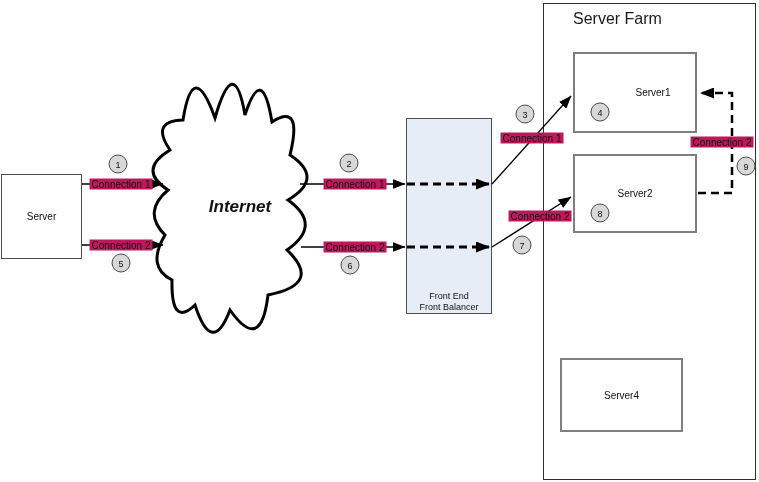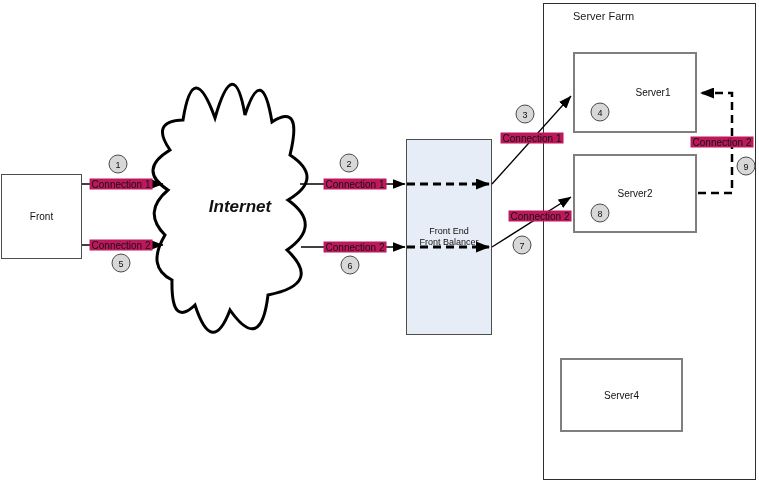--- a/index.html
+++ b/index.html
@@ -2,25 +2,25 @@
 <html style="--lb-fill: #e7edf7; --circle-fill: #d8d8d8; --line-color: #000000; --server-border: #7f7f7f;"><head>
 <meta charset="utf-8">
 <style>
   html,body{margin:0;padding:0;background:#fff;}
   .canvas{
     position:relative;width:759px;height:482px;background:#fff;overflow:hidden;
     font-family:"Liberation Sans",sans-serif;color:#111;
   }
   .box{position:absolute;box-sizing:border-box;background:#fff;}
   .farm-box{left:543px;top:3px;width:213px;height:477px;border:1px solid #2e2e2e;background:transparent;}
-  .farm-title{position:absolute;left:573px;top:10px;font-size:11px;color:#1a1a1a;white-space:nowrap;}
+  .farm-title{position:absolute;left:573px;top:10px;font-size:16px;color:#1a1a1a;white-space:nowrap;}
   .client-box{left:1px;top:174px;width:81px;height:85px;border:1px solid #4d4d4d;
     display:flex;align-items:center;justify-content:center;font-size:10px;}
   .lb-box{left:406px;top:118px;width:86px;height:196px;border:1px solid #4d4d4d;background:var(--lb-fill,#e7edf7);
-    display:flex;flex-direction:column;align-items:center;justify-content:center;font-size:9px;line-height:11px;text-align:center;margin-top:21px;}
+    display:flex;flex-direction:column;align-items:center;justify-content:flex-end;font-size:9px;line-height:11px;text-align:center;}
   .server-box{border:2px solid var(--server-border,#7f7f7f);display:flex;align-items:center;justify-content:center;font-size:10px;}
   .srv1{left:573px;top:52px;width:124px;height:81px;padding-left:36px;}
   .srv2{left:573px;top:154px;width:124px;height:79px;}
   .srv3{left:574px;top:257px;width:123px;height:81px;}
   .srv4{left:560px;top:358px;width:123px;height:74px;text-align:center;}
   .svg-layer{position:absolute;left:0;top:0;z-index:2;}
   .ln{stroke:var(--line-color,#000);}
   .ah-fill{fill:var(--line-color,#000);}
   .cloud{fill:#fff;stroke:var(--line-color,#000);stroke-width:3px;}
   .internet-label{position:absolute;left:240px;top:207px;transform:translate(-50%,-50%);
@@ -36,21 +36,21 @@
 </head>
 <body>
 
 <div class="canvas">
 
   <div class="nodes">
     <div class="box farm-box"></div>
     <div class="farm-title">Server Farm</div>
 
     <div class="box client-box">
-      <span>Front</span>
+      <span>Server</span>
     </div>
 
     <div class="box lb-box">
       <span>Front End</span>
       <span>Front Balancer</span>
     </div>
 
     <div class="box server-box srv1">
       <span>Server1</span>
     </div>

